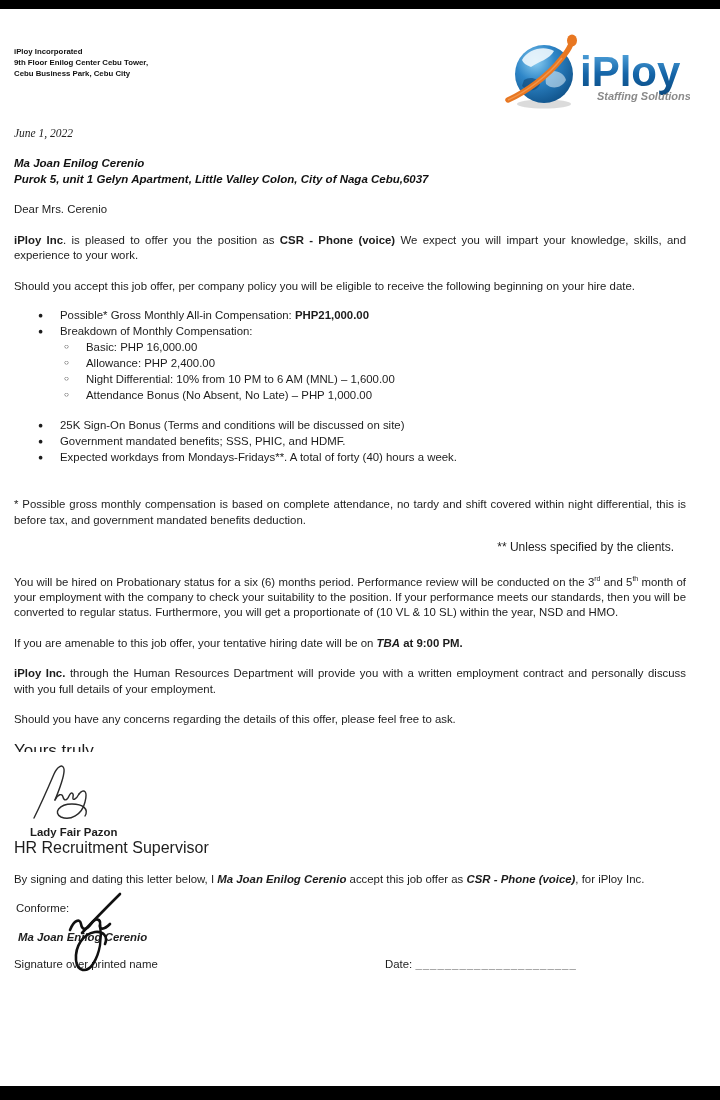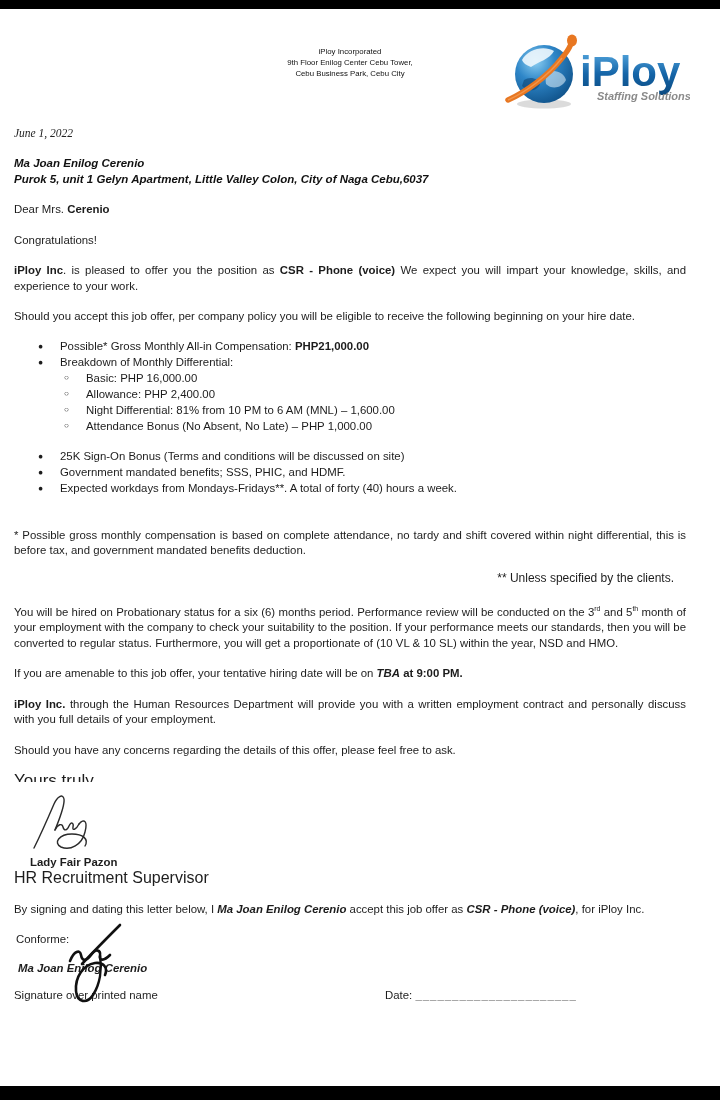--- a/index.html
+++ b/index.html
@@ -4,21 +4,21 @@
 <style>
   html,body{margin:0;padding:0;background:#000;}
   .screen{position:relative;width:720px;height:1100px;background:#fff;overflow:hidden;
           font-family:"Liberation Sans",sans-serif;color:#1d1d1d;}
   .bar{position:absolute;left:0;right:0;background:#000;z-index:5;}
   .bar.top{top:0;height:9px;}
   .bar.bottom{bottom:0;height:14px;}
   .content{position:relative;padding:0 34px 0 14px;}
   
   .letterhead{position:relative;margin-top:46px;height:60px;}
-  .company-address{font-size:7.8px;font-weight:normal;line-height:11px;color:#111;text-align:center;}
+  .company-address{font-size:7.8px;font-weight:bold;line-height:11px;color:#111;}
   .logo{position:absolute;top:-12px;right:-4px;}
   
   .date-line{margin:21px 0 0 0;font-size:11.5px;font-style:italic;color:#222;font-family:Liberation Serif, serif;}
   .recipient{margin-top:16px;font-size:11.5px;font-weight:bold;font-style:italic;line-height:16px;color:#111;}
   
   p.body{margin:15px 0 0 0;font-size:11.4px;line-height:15.5px;color:#1c1c1c;}
   p.just{text-align:justify;}
   sup{font-size:7px;}
   
   ul{list-style:none;margin:0;padding:0;font-size:11.4px;line-height:16px;color:#1c1c1c;}
@@ -89,47 +89,46 @@
         </svg>
       </div>
     </div>
 
     <p class="date-line">June 1, 2022</p>
     <div class="recipient">
       <div>Ma Joan Enilog Cerenio</div>
       <div>Purok 5, unit 1 Gelyn Apartment, Little Valley Colon, City of Naga Cebu,6037</div>
     </div>
 
-    <p class="body"><span>Dear Mrs. </span><span style="font-weight: bold;">Cerenio</span></p>
-    <p class="body">Congratulations!</p>
+    <p class="body"><span>Dear Mrs. </span><span style="font-weight: normal;">Cerenio</span></p>
     <p class="body just"><span style="font-weight: bold;">iPloy Inc</span><span>. is pleased to offer you the position as </span><span style="font-weight: bold;">CSR - Phone (voice)</span><span> We expect you will impart your knowledge, skills, and experience to your work.</span></p>
     <p class="body">Should you accept this job offer, per company policy you will be eligible to receive the following beginning on your hire date.</p>
 
     <ul class="lvl1">
       <li>
           <span class="marker dot">●</span>
           <span class="li-text"><span> Possible* Gross Monthly All-in Compensation: </span><span style="font-weight: bold;">PHP21,000.00</span></span>
         </li>
       <li>
           <span class="marker dot">●</span>
-          <span class="li-text"><span>Breakdown of Monthly Differential:</span></span>
+          <span class="li-text"><span>Breakdown of Monthly Compensation:</span></span>
         </li>
     </ul>
     <ul class="lvl2">
       <li>
           <span class="marker circ">○</span>
           <span class="li-text"><span>Basic: PHP 16,000.00</span></span>
         </li>
       <li>
           <span class="marker circ">○</span>
           <span class="li-text"><span>Allowance: PHP 2,400.00</span></span>
         </li>
       <li>
           <span class="marker circ">○</span>
-          <span class="li-text"><span>Night Differential: 81% from 10 PM to 6 AM (MNL) – 1,600.00</span></span>
+          <span class="li-text"><span>Night Differential: 10% from 10 PM to 6 AM (MNL) – 1,600.00</span></span>
         </li>
       <li>
           <span class="marker circ">○</span>
           <span class="li-text"><span>Attendance Bonus (No Absent, No Late) – PHP 1,000.00</span></span>
         </li>
     </ul>
     <ul class="lvl1 grp2">
       <li>
           <span class="marker dot">●</span>
           <span class="li-text"><span>25K Sign-On Bonus (Terms and conditions will be discussed on site)</span></span>

